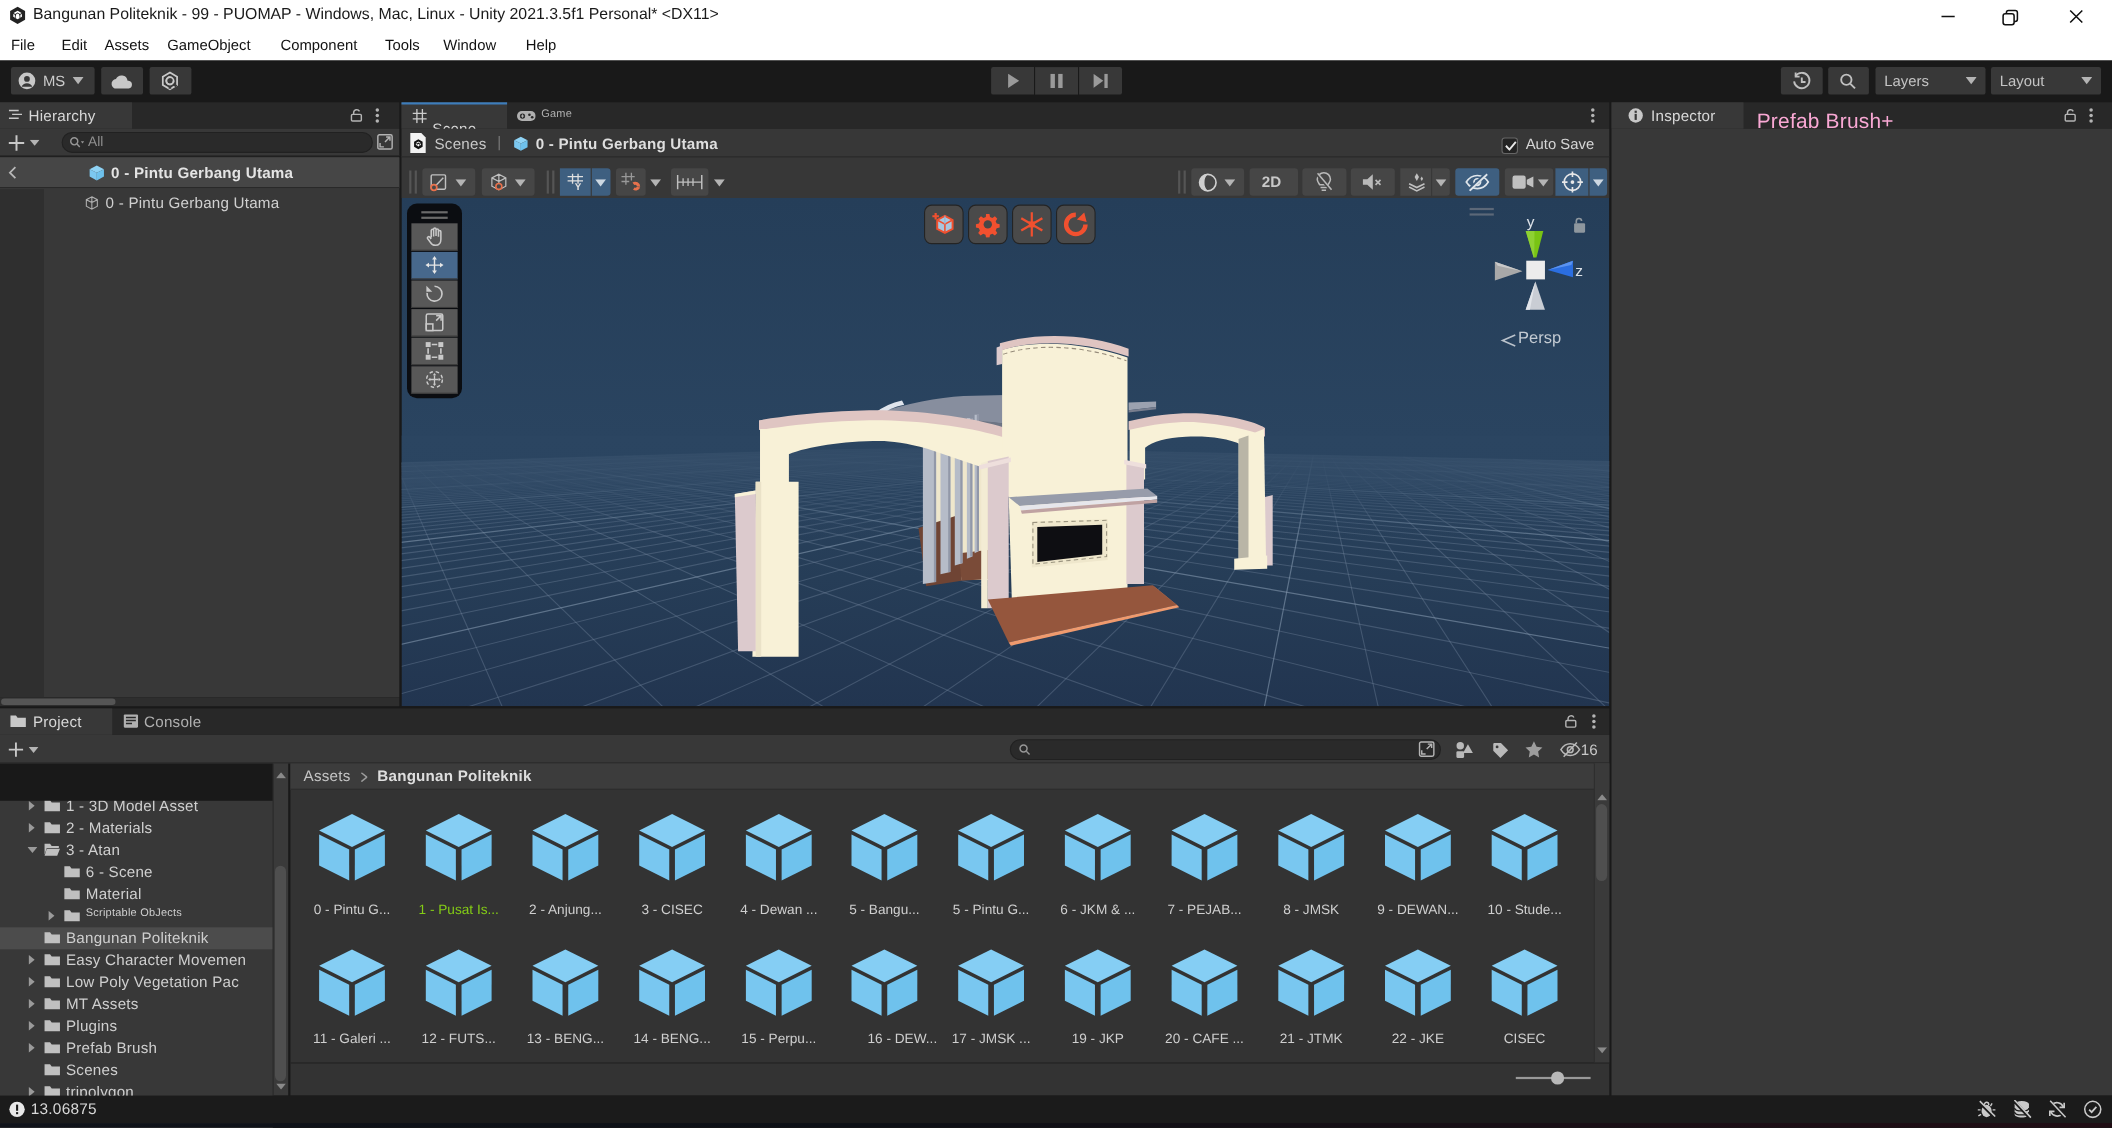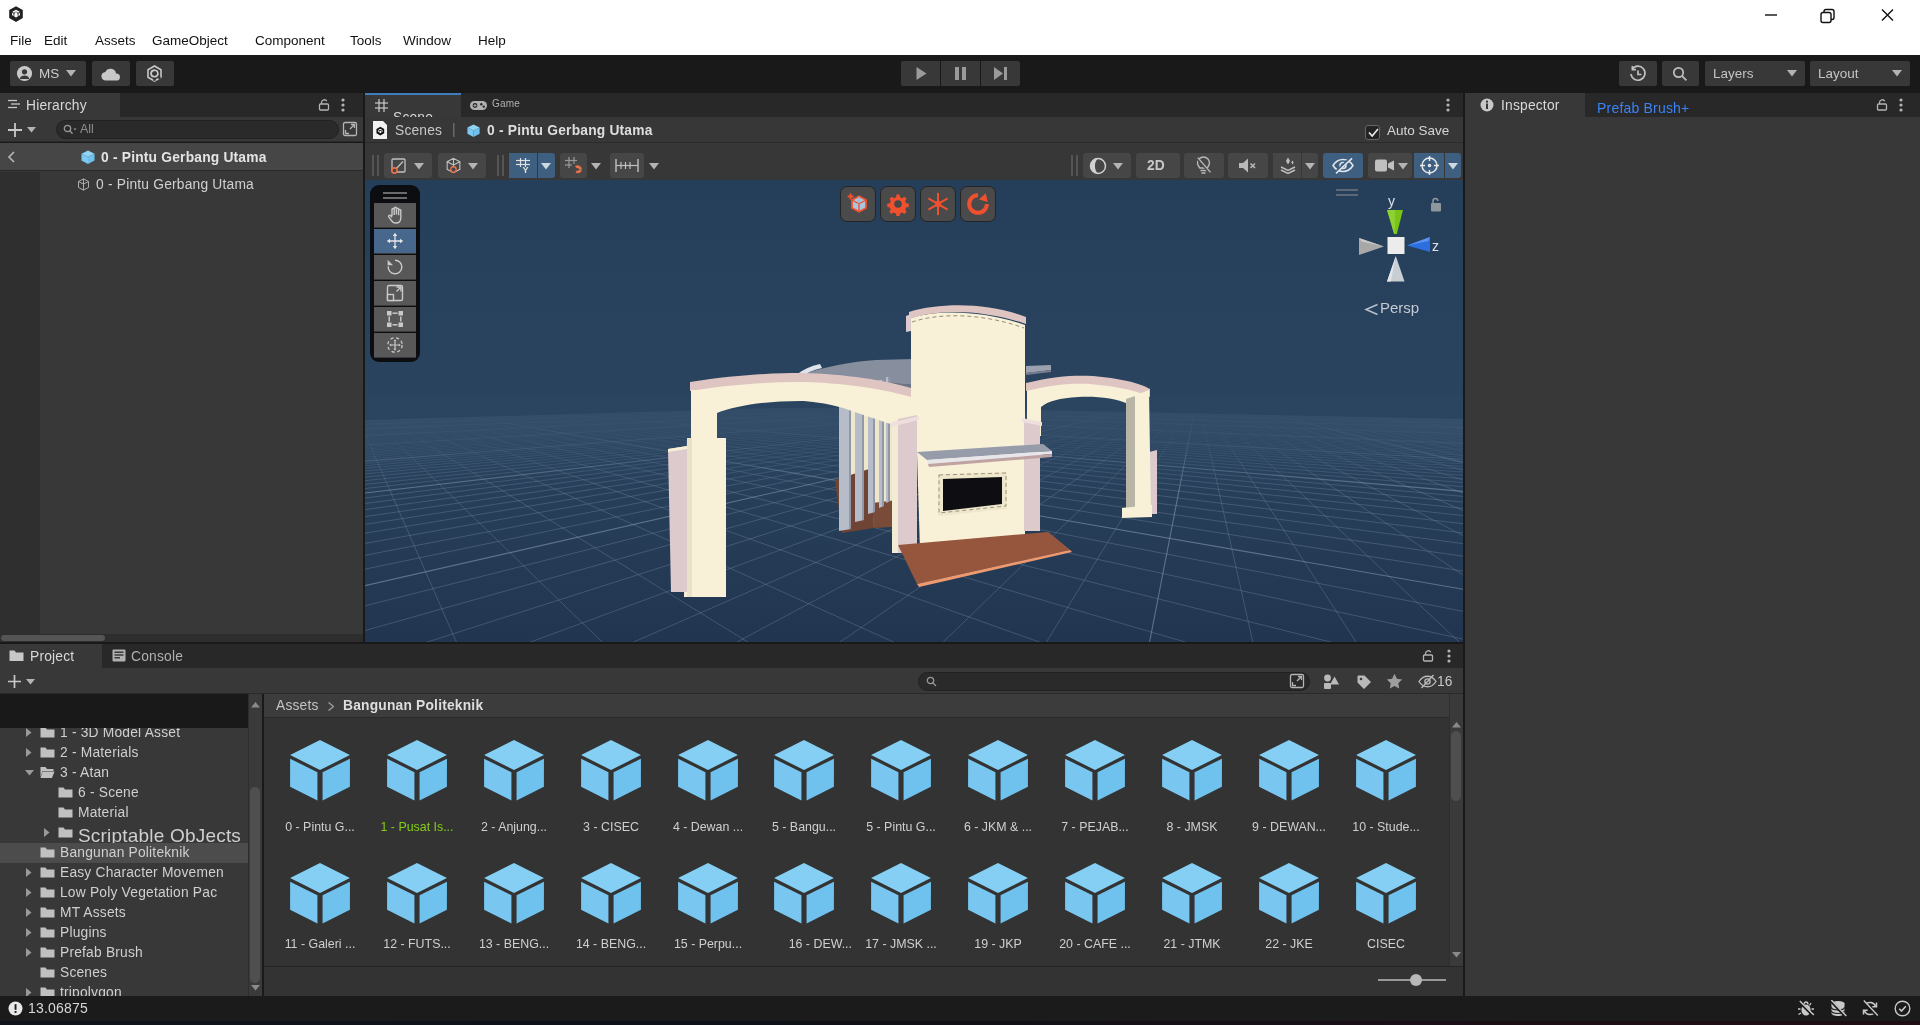--- a/index.html
+++ b/index.html
@@ -13,28 +13,29 @@
 <div class="abs" style="left:0;top:0;width:1920px;height:1025px;background:#191919;">
 
 <div class="abs" style="left:0;top:0;width:1920px;height:55px;background:#ffffff;"></div>
 <div class="abs" style="left:7px;top:5px;width:18px;height:18px;">
 <svg width="18" height="18" viewBox="0 0 32 32">
         <path fill="#222" d="M16 2 L28.1 9 L28.1 23 L16 30 L3.9 23 L3.9 9 Z"></path>
         <path fill="#fff" d="M16 8.5l6.5 3.7-2.6 1.5L16 11.4l-3.9 2.3-2.6-1.5zM9 13.6l2.6 1.5v4.6L9 18.2zm14 0v4.6l-2.6 1.5v-4.6zM12.9 17l3.1-1.8 3.1 1.8v3.6L16 22.4l-3.1-1.8z"></path>
         <circle cx="16" cy="15.6" r="2.6" fill="#fff"></circle>
       </svg>
     </div>
+<div class="abs" style="left:30px;top:5px;font-size:14.4px;color:#1a1a1a;">Bangunan Politeknik - 99 - PUOMAP - Windows, Mac, Linux - Unity 2021.3.5f1 Personal* &lt;DX11&gt;</div>
 <svg class="abs" style="left:1760px;top:6px;" width="150" height="18" viewBox="0 0 150 18">
 <line x1="5" y1="9" x2="17" y2="9" stroke="#111" stroke-width="1.4"></line>
 <rect x="64" y="3.5" width="10" height="10" rx="2" fill="none" stroke="#111" stroke-width="1.4"></rect>
 <rect x="61" y="6.5" width="10" height="10" rx="2" fill="#fff" stroke="#111" stroke-width="1.4"></rect>
 <path d="M122 3.5 L133 14.5 M133 3.5 L122 14.5" stroke="#111" stroke-width="1.4"></path>
 </svg>
 <div class="abs" style="left:10px;top:33px;font-size:13.5px;color:#111;">File</div>
-<div class="abs" style="left:44px;top:33px;font-size:13.5px;color:#111;">Edit</div>
+<div class="abs" style="left:56px;top:33px;font-size:13.5px;color:#111;">Edit</div>
 <div class="abs" style="left:95px;top:33px;font-size:13.5px;color:#111;">Assets</div>
 <div class="abs" style="left:152px;top:33px;font-size:13.5px;color:#111;">GameObject</div>
 <div class="abs" style="left:255px;top:33px;font-size:13.5px;color:#111;">Component</div>
 <div class="abs" style="left:350px;top:33px;font-size:13.5px;color:#111;">Tools</div>
 <div class="abs" style="left:403px;top:33px;font-size:13.5px;color:#111;">Window</div>
 <div class="abs" style="left:478px;top:33px;font-size:13.5px;color:#111;">Help</div>
 
 <div class="abs" style="left:0;top:55px;width:1920px;height:35px;background:#191919;"></div>
 
 <div class="abs" style="left:10px;top:61px;width:76px;height:25px;background:#383838;border-radius:2px;"></div>
@@ -796,21 +797,21 @@
 <div class="abs" style="left:1380px;top:299px;font-size:15px;color:#c3cad2;">Persp</div>
 
 <div class="abs tabbar" style="left:1465px;top:93px;width:455px;height:24px;"></div>
 <div class="abs tab-active" style="left:1465px;top:93px;width:120px;height:24px;"></div>
 <svg class="abs" style="left:1480px;top:98px;" width="14" height="14" viewBox="0 0 14 14">
 <circle cx="7" cy="7" r="6.5" fill="#c8c8c8"></circle>
 <rect x="6" y="5.5" width="2" height="5.5" fill="#383838"></rect>
 <rect x="6" y="2.6" width="2" height="2" fill="#383838"></rect>
     </svg>
 <div class="abs" style="left:1501px;top:98px;font-size:13.8px;letter-spacing:0.2px;color:#d8d8d8;">Inspector</div>
-<div class="abs" style="left:1597px;top:100px;font-size:14px;letter-spacing:0.2px;color:#3b82f6;">Prefab Brush+</div>
+<div class="abs" style="left:1597px;top:100px;font-size:19px;letter-spacing:0.2px;color:#f9a8d4;">Prefab Brush+</div>
 <svg class="abs" style="left:1875px;top:98px;" width="14" height="14" viewBox="0 0 14 14">
 <rect x="2.5" y="6" width="9" height="6" rx="1" fill="none" stroke="#b4b4b4" stroke-width="1.3"></rect>
 <path d="M4.5 6V4.5a2.8 2.8 0 0 1 5.3-1.2" fill="none" stroke="#b4b4b4" stroke-width="1.3"></path>
     </svg>
 <svg class="abs" style="left:1899px;top:98px;" width="4" height="14">
       <circle cx="2" cy="2" r="1.6" fill="#b4b4b4"></circle>
       <circle cx="2" cy="7" r="1.6" fill="#b4b4b4"></circle>
       <circle cx="2" cy="12" r="1.6" fill="#b4b4b4"></circle>
     </svg>
 <div class="abs panel" style="left:1465px;top:117px;width:455px;height:879px;"></div>
@@ -906,21 +907,21 @@
 <svg class="abs" style="left:58px;top:78px;" width="15" height="13" viewBox="0 0 15 13">
         <path d="M0.5 1.5h5l1.5 2h7.5v8h-14z" fill="#c0c0c0"></path>
       </svg>
 <div class="abs ellip" style="left:78px;top:77px;width:168px;font-size:13.8px;letter-spacing:0.2px;font-weight:normal;color:#cfcfcf;">Material</div>
 <svg class="abs" style="left:44px;top:100px;" width="6" height="9">
         <path d="M0 0v9L5.5 4.5z" fill="#9a9a9a"></path>
       </svg>
 <svg class="abs" style="left:58px;top:98px;" width="15" height="13" viewBox="0 0 15 13">
         <path d="M0.5 1.5h5l1.5 2h7.5v8h-14z" fill="#c0c0c0"></path>
       </svg>
-<div class="abs ellip" style="left:78px;top:97px;width:168px;font-size:19px;letter-spacing:0.2px;font-weight:normal;color:#cfcfcf;text-decoration:underline;">Scriptable ObJects</div>
+<div class="abs ellip" style="left:78px;top:97px;width:168px;font-size:10px;letter-spacing:0.2px;font-weight:normal;color:#cfcfcf;">Scriptable ObJects</div>
 <div class="abs" style="left:0;top:115px;width:248px;height:20px;background:#4c4c4c;"></div>
 <svg class="abs" style="left:40px;top:118px;" width="15" height="13" viewBox="0 0 15 13">
         <path d="M0.5 1.5h5l1.5 2h7.5v8h-14z" fill="#c0c0c0"></path>
       </svg>
 <div class="abs ellip" style="left:60px;top:117px;width:186px;font-size:13.8px;letter-spacing:0.2px;font-weight:normal;color:#cfcfcf;">Bangunan Politeknik</div>
 <svg class="abs" style="left:26px;top:140px;" width="6" height="9">
         <path d="M0 0v9L5.5 4.5z" fill="#9a9a9a"></path>
       </svg>
 <svg class="abs" style="left:40px;top:138px;" width="15" height="13" viewBox="0 0 15 13">
         <path d="M0.5 1.5h5l1.5 2h7.5v8h-14z" fill="#c0c0c0"></path>

